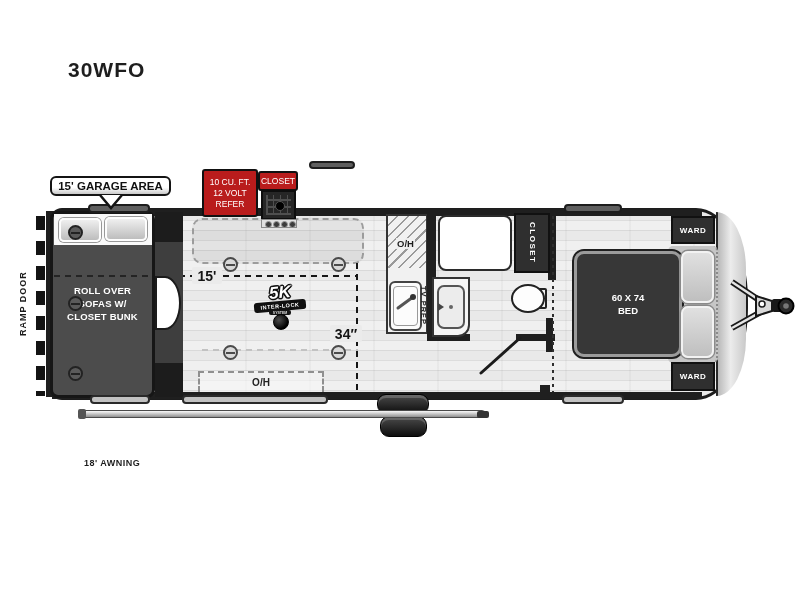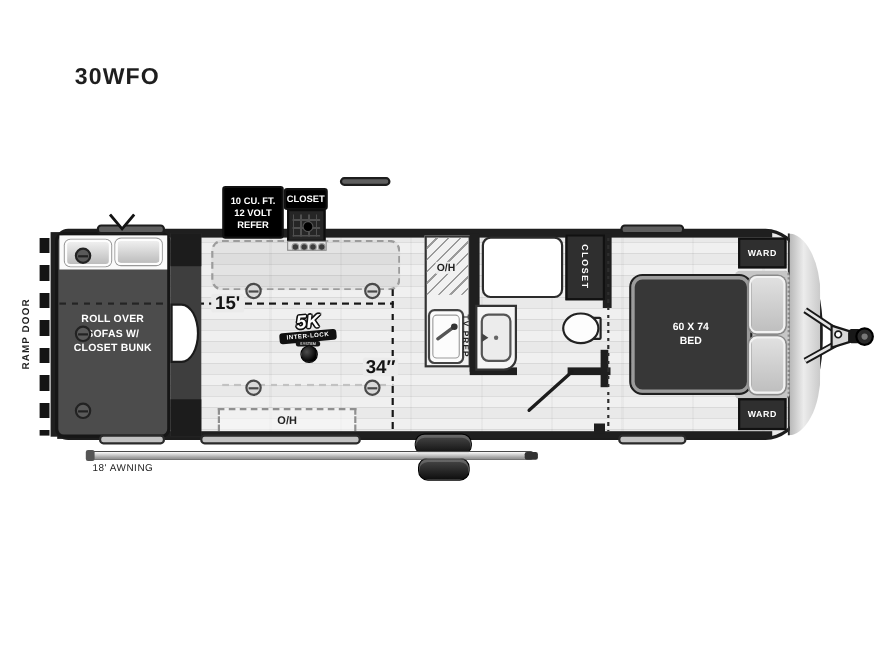--- a/index.html
+++ b/index.html
@@ -14,21 +14,21 @@
       repeating-linear-gradient(90deg, rgba(0,0,0,.03) 0 2px, transparent 2px 64px),
       repeating-linear-gradient(180deg,#e9e9e9 0 9px,#dddddd 9px 10px,#f0f0f0 10px 19px,#d9d9d9 19px 20px);}
   .nose-band{left:716px;top:212px;width:30px;height:184px;box-sizing:border-box;
     border-left:2.5px solid #2a2a2a;border-radius:0 46px 46px 0 / 0 88px 88px 0;
     background:linear-gradient(90deg,#b9b9b9,#ececec 45%,#c9c9c9);}
   .wall{background:#1f1f1f;}
   
   .hdash{height:2px;background:repeating-linear-gradient(90deg,#161616 0 6px,transparent 6px 11px);}
   .vdash{width:2px;background:repeating-linear-gradient(180deg,#161616 0 6px,transparent 6px 11px);}
   .vdot{width:2px;background:repeating-linear-gradient(180deg,#2e2e2e 0 3px,transparent 3px 7px);}
-  .dim-label{background:#ebebeb;border-radius:2px;font-weight:800;font-size:17px;color:#141414;}
+  .dim-label{background:#ebebeb;border-radius:2px;font-weight:800;font-size:14px;color:#141414;}
   .shade-band{box-sizing:border-box;border:2px dashed #9c9c9c;border-radius:10px;background:rgba(0,0,0,.05);}
   .faint-dash{height:2px;background:repeating-linear-gradient(90deg,#c2c2c2 0 6px,transparent 6px 11px);}
   .oh-box{box-sizing:border-box;border:2px dashed #8f8f8f;border-bottom:none;background:rgba(248,248,248,.55);
     font-weight:800;font-size:10px;color:#222;}
   
   .dark-box{background:#2f2f2f;border:2px solid #111;box-sizing:border-box;color:#fff;font-weight:800;}
   .vtext{writing-mode:vertical-rl;letter-spacing:1.5px;}
   
   .garage{left:50px;top:211px;width:105px;height:187px;box-sizing:border-box;background:#4c4c4c;
     border:3px solid #161616;border-radius:8px;}
@@ -69,37 +69,37 @@
   .toilet-tank{left:537px;top:288px;width:10px;height:21px;box-sizing:border-box;background:#f0f0f0;border:2px solid #222;border-radius:2px;}
   .toilet{left:511px;top:284px;width:34px;height:29px;box-sizing:border-box;background:#fdfdfd;border:2.5px solid #222;border-radius:50%;}
   
   .bed-backdrop{left:668px;top:246px;width:48px;height:117px;background:#c6c6c6;border-radius:5px;border-right:2px dotted #8a8a8a;}
   .bed{left:574px;top:251px;width:108px;height:106px;box-sizing:border-box;background:#373737;border:3px solid #9b9b9b;
     outline:2px solid #1f1f1f;border-radius:10px;color:#fff;font-weight:800;font-size:9.5px;line-height:13px;}
   .bpillow{width:33px;height:52px;box-sizing:border-box;background:linear-gradient(180deg,#e0e0e0,#bfbfbf);
     border:2px solid #f2f2f2;border-radius:7px;box-shadow:0 0 0 1.5px #8a8a8a;}
   .ward{width:44px;box-sizing:border-box;background:#2f2f2f;border:2px solid #111;color:#fff;font-weight:800;font-size:8px;letter-spacing:.5px;}
   
-  .appl{box-sizing:border-box;background:#000000;border:2px solid #111;border-radius:3px;color:#fff;font-weight:700;text-align:center;}
+  .appl{box-sizing:border-box;background:#b91c1c;border:2px solid #111;border-radius:3px;color:#fff;font-weight:400;text-align:center;}
   .stove{left:261px;top:190px;width:35px;height:30px;box-sizing:border-box;background:#262626;border:2px solid #0d0d0d;}
   .stove-grid{position:absolute;left:3px;top:3px;right:3px;bottom:3px;
     background:repeating-linear-gradient(90deg,#4f4f4f 0 1.5px,transparent 1.5px 7px),
                repeating-linear-gradient(0deg,#4f4f4f 0 1.5px,transparent 1.5px 7px);}
   .stove-dot{position:absolute;left:50%;top:50%;width:8px;height:8px;margin:-4px 0 0 -4px;border-radius:50%;background:#000;border:1px solid #555;}
   .knob-strip{left:261px;top:219px;width:36px;height:9px;background:#e0e0e0;border:1px solid #8a8a8a;box-sizing:border-box;}
   .knob{position:absolute;top:1px;width:5px;height:5px;border-radius:50%;background:#3c3c3c;border:1px solid #999;}
   
   .pill-top{height:9px;box-sizing:border-box;background:#5f5f5f;border:2px solid #1d1d1d;border-radius:4px;}
   .pill-bot{height:9px;box-sizing:border-box;background:#c2c2c2;border:2px solid #2a2a2a;border-radius:4px;}
   
   .tire{box-sizing:border-box;border:1px solid #000;border-radius:9px;
     background:linear-gradient(180deg,#4a4a4a,#0e0e0e);box-shadow:inset 0 3px 0 rgba(255,255,255,.18);}
   .awn-bar{left:80px;top:410px;width:406px;height:8px;box-sizing:border-box;border:1.5px solid #4a4a4a;border-radius:4px;
     background:linear-gradient(180deg,#fafafa,#8f8f8f);}
-  .awn-text{font-weight:400;font-size:9px;letter-spacing:.5px;color:#1c1c1c;}
+  .awn-text{font-weight:700;font-size:9px;letter-spacing:.5px;color:#1c1c1c;margin-top:38px;}
   
   .callout{left:50px;top:176px;width:121px;height:20px;box-sizing:border-box;background:linear-gradient(180deg,#ffffff 60%,#c9c9c9);
     border:2.5px solid #141414;border-radius:6px;font-weight:800;font-size:11.5px;color:#101010;}
   
   .badge{left:252px;top:285px;width:56px;height:46px;}
   .badge-5k{position:absolute;left:0;right:0;top:-2px;text-align:center;font-weight:800;font-style:italic;font-size:17px;color:#fff;
     transform:rotate(-5deg);
     text-shadow:-1.5px 0 #111,1.5px 0 #111,0 -1.5px #111,0 1.5px #111,-1px -1px #111,1px 1px #111,-1px 1px #111,1px -1px #111;}
   .badge-bar{position:absolute;left:2px;top:16px;width:52px;height:10px;background:#101010;border-radius:3px;transform:rotate(-5deg);
     color:#fff;font-weight:800;font-size:5.5px;letter-spacing:.5px;display:flex;align-items:center;justify-content:center;}
@@ -253,17 +253,20 @@
     <line x1="16" y1="62" x2="52" y2="42" stroke="#181818" stroke-width="6"></line>
     <line x1="16" y1="16" x2="52" y2="40" stroke="#e5e5e5" stroke-width="2.5"></line>
     <line x1="16" y1="62" x2="52" y2="42" stroke="#e5e5e5" stroke-width="2.5"></line>
     <polygon points="40,30 56,35 56,45 40,50" fill="#d9d9d9" stroke="#181818" stroke-width="2"></polygon>
     <circle cx="46" cy="38" r="3" fill="#fff" stroke="#181818" stroke-width="1.5"></circle>
     <rect x="56" y="33" width="10" height="13" rx="2" fill="#181818"></rect>
     <circle cx="70" cy="40" r="7.5" fill="#2a2a2a" stroke="#000" stroke-width="2"></circle>
     <circle cx="70" cy="40" r="2.8" fill="#777"></circle>
   </svg>
 
+  <div class="abs callout ctr">
+    <span>15' GARAGE AREA</span>
+  </div>
   <svg class="abs" style="left:96px;top:194px;" width="30" height="17">
     <path d="M4 1 L15 14 L26 1" fill="#ffffff" stroke="#141414" stroke-width="2.5"></path>
   </svg>
 
 </div>
 
 </body></html>

